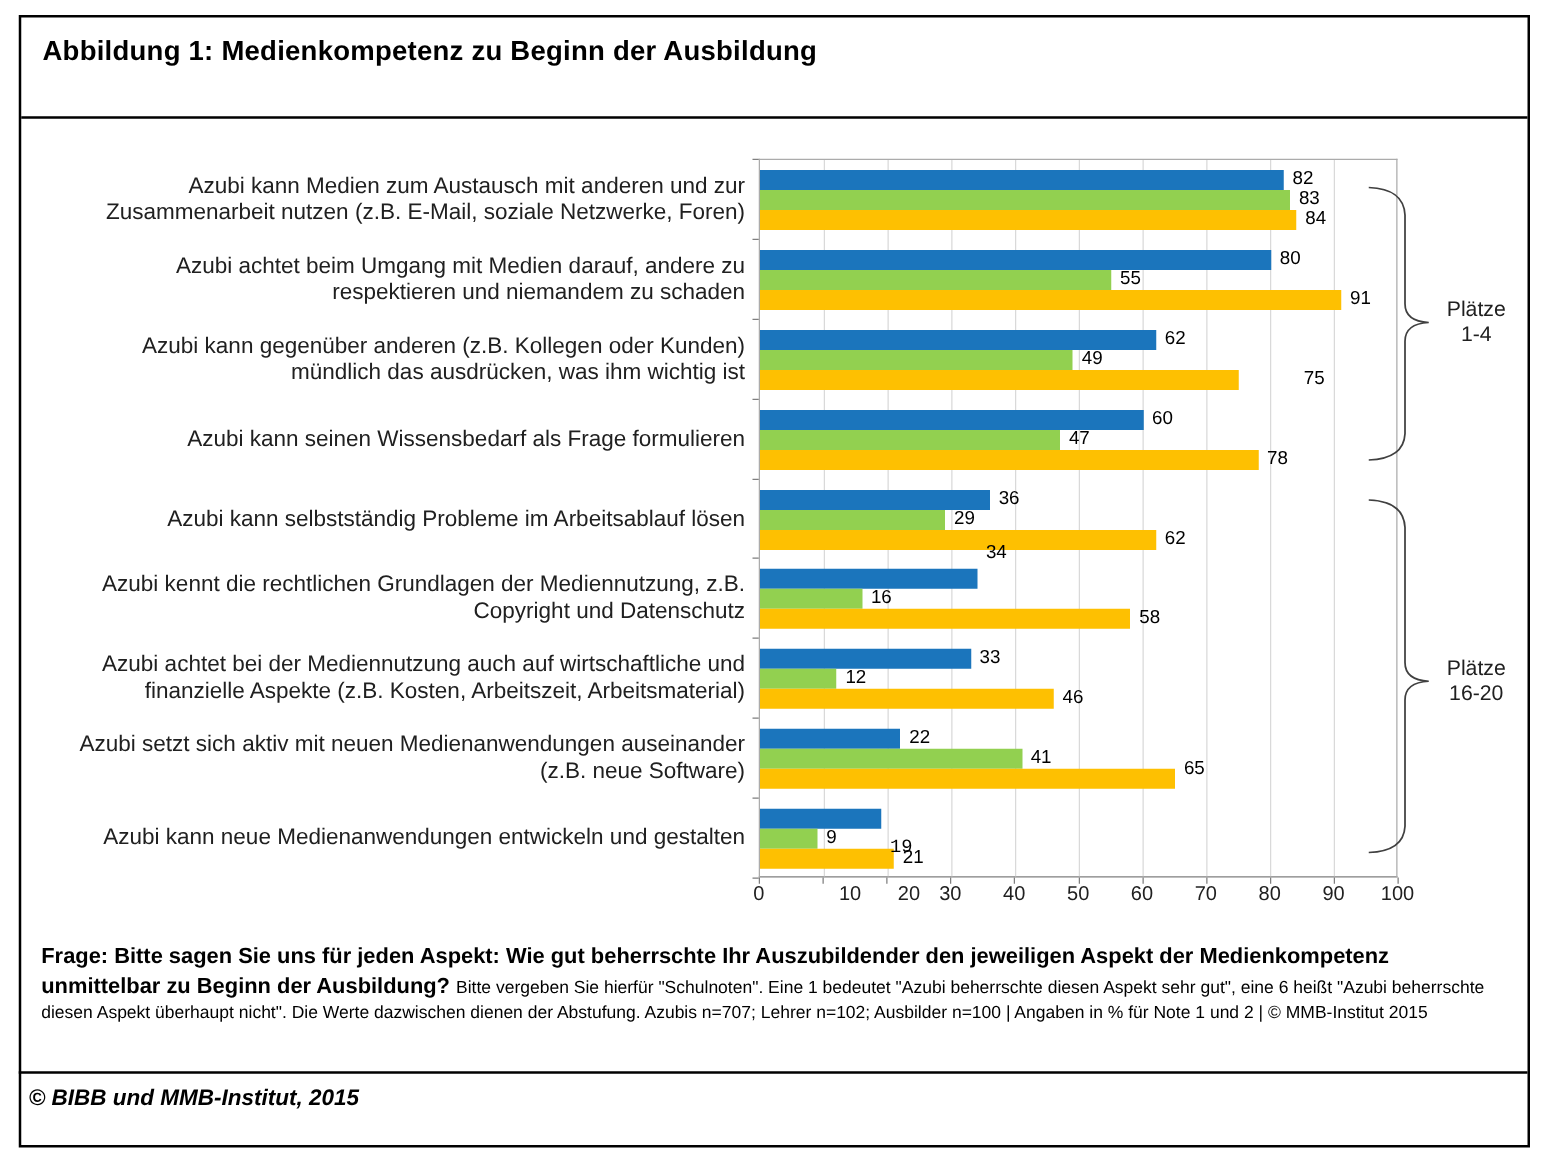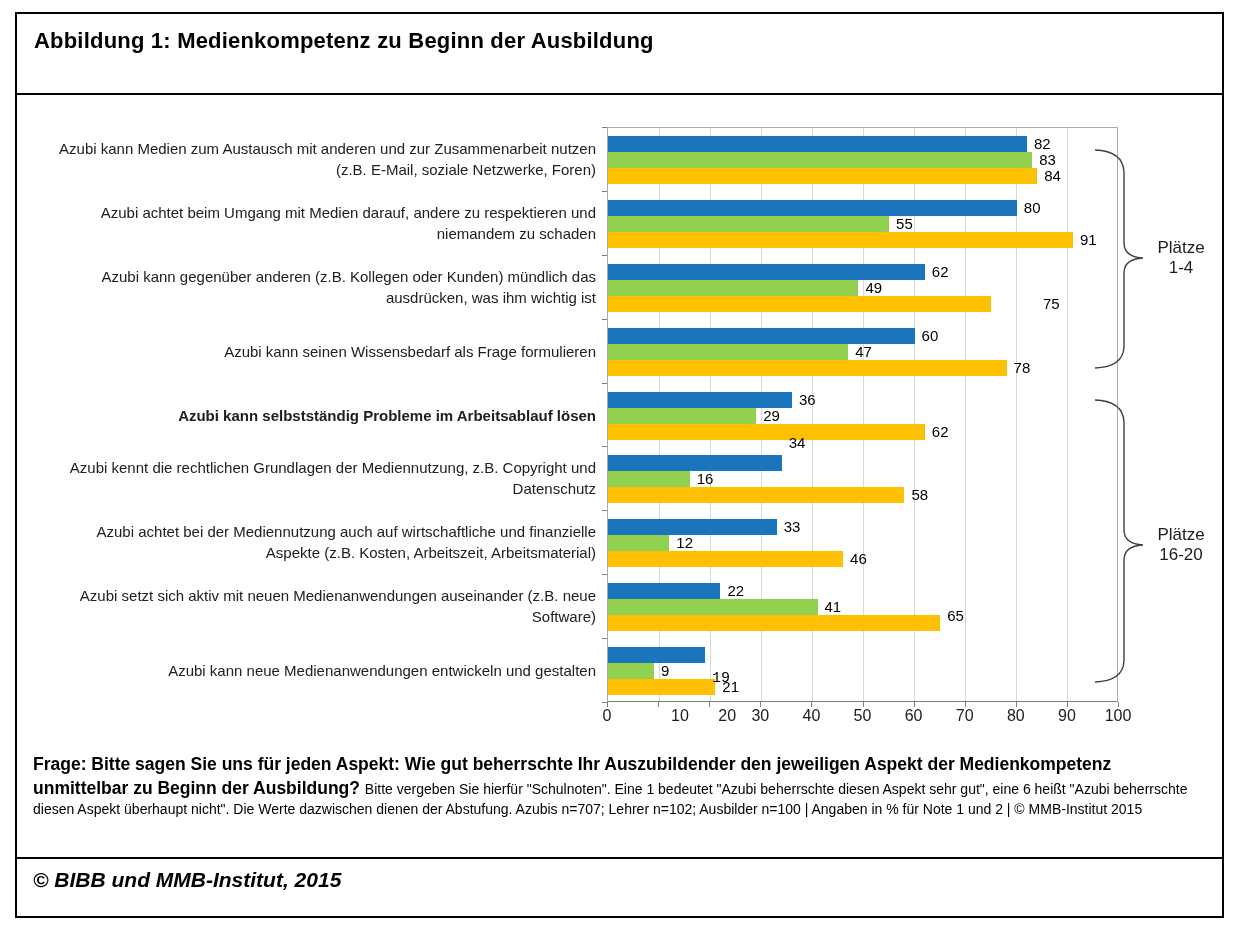--- a/index.html
+++ b/index.html
@@ -6,51 +6,51 @@
   body{width:1236px;height:930px;position:relative;font-family:"Liberation Sans",sans-serif;color:#000;}
   #frame{position:absolute;left:15px;top:12px;width:1205px;height:902px;border:2px solid #000;background:#fff;}
   #title-row{position:absolute;left:0;top:0;width:100%;height:79px;border-bottom:2px solid #000;}
   #figure-title{position:absolute;left:17px;top:14px;font-size:22px;font-weight:bold;letter-spacing:0.2px;}
   
   #chart{position:absolute;left:0;top:0;width:1236px;height:930px;pointer-events:none;}
   #plot{position:absolute;left:607px;top:127px;width:511px;height:575px;border:1px solid #ababab;border-bottom-color:#7f7f7f;box-sizing:border-box;background:#fff;}
   .gridline{position:absolute;top:0;bottom:0;width:1px;background:#d9d9d9;}
   .bar{position:absolute;height:16px;}
   .value-label{position:absolute;font-size:15px;transform:translateY(-50%);white-space:nowrap;}
-  .cat-label{position:absolute;width:545px;text-align:right;font-size:15px;line-height:21px;transform:translateY(-50%);color:#202020;}
+  .cat-label{position:absolute;width:545px;text-align:right;font-size:18px;line-height:21px;transform:translateY(-50%);color:#202020;}
   .x-tick{position:absolute;width:1px;height:5px;background:#7f7f7f;top:702px;}
   .y-tick{position:absolute;width:5px;height:1px;background:#7f7f7f;left:602px;}
   .x-tick-label{position:absolute;top:707px;font-size:16px;transform:translateX(-50%);color:#202020;}
   #legend{position:absolute;left:928px;top:510px;width:176px;height:87px;border:1px solid #a6a6a6;background:#fff;}
   .legend-item{position:absolute;left:13px;height:29px;display:flex;align-items:center;}
   .legend-swatch{width:13px;height:13px;margin-right:5px;flex:0 0 13px;}
   .legend-text{font-size:17px;white-space:nowrap;}
   .bracket-label{position:absolute;width:80px;text-align:center;font-size:17px;line-height:20px;color:#202020;}
   #footnote{position:absolute;left:33px;top:752px;width:1172px;font-size:14px;line-height:1.38;}
   #footnote .q-bold{font-weight:bold;font-size:17.5px;}
   #divider-bottom{position:absolute;left:15px;top:857px;width:1207px;height:0;border-top:2px solid #000;}
-  #copyright{position:absolute;left:33px;top:868px;font-size:21px;font-weight:bold;font-style:italic;}
+  #copyright{position:absolute;left:23px;top:868px;font-size:18px;font-weight:bold;font-style:italic;}
   svg{position:absolute;left:0;top:0;}
 </style>
 </head>
 <body>
 
 <div id="frame">
   <div id="title-row">
     <div id="figure-title">Abbildung 1: Medienkompetenz zu Beginn der Ausbildung</div>
   </div>
 </div>
 
 <div id="chart">
   <div id="cat-labels">
       <div class="cat-label" style="right: 640px; top: 158.944px;">Azubi kann Medien zum Austausch mit anderen und zur Zusammenarbeit nutzen (z.B. E-Mail, soziale Netzwerke, Foren)</div>
       <div class="cat-label" style="right: 640px; top: 222.833px;">Azubi achtet beim Umgang mit Medien darauf, andere zu respektieren und niemandem zu schaden</div>
       <div class="cat-label" style="right: 640px; top: 286.722px;">Azubi kann gegenüber anderen (z.B. Kollegen oder Kunden) mündlich das ausdrücken, was ihm wichtig ist</div>
       <div class="cat-label" style="right: 640px; top: 350.611px;">Azubi kann seinen Wissensbedarf als Frage formulieren</div>
-      <div class="cat-label" style="right: 640px; top: 414.5px; font-weight: bold;">Azubi kann selbstständig Probleme im Arbeitsablauf lösen</div>
+      <div class="cat-label" style="right: 640px; top: 414.5px;">Azubi kann selbstständig Probleme im Arbeitsablauf lösen</div>
       <div class="cat-label" style="right: 640px; top: 478.389px;">Azubi kennt die rechtlichen Grundlagen der Mediennutzung, z.B. Copyright und Datenschutz</div>
       <div class="cat-label" style="right: 640px; top: 542.278px;">Azubi achtet bei der Mediennutzung auch auf wirtschaftliche und finanzielle Aspekte (z.B. Kosten, Arbeitszeit, Arbeitsmaterial)</div>
       <div class="cat-label" style="right: 640px; top: 606.167px;">Azubi setzt sich aktiv mit neuen Medienanwendungen auseinander (z.B. neue Software)</div>
       <div class="cat-label" style="right: 640px; top: 670.056px;">Azubi kann neue Medienanwendungen entwickeln und gestalten</div>
     </div>
   <div id="plot">
       <div class="gridline" style="left: 50.6px;"></div>
       <div class="gridline" style="left: 101.7px;"></div>
       <div class="gridline" style="left: 152.8px;"></div>
       <div class="gridline" style="left: 203.9px;"></div>

